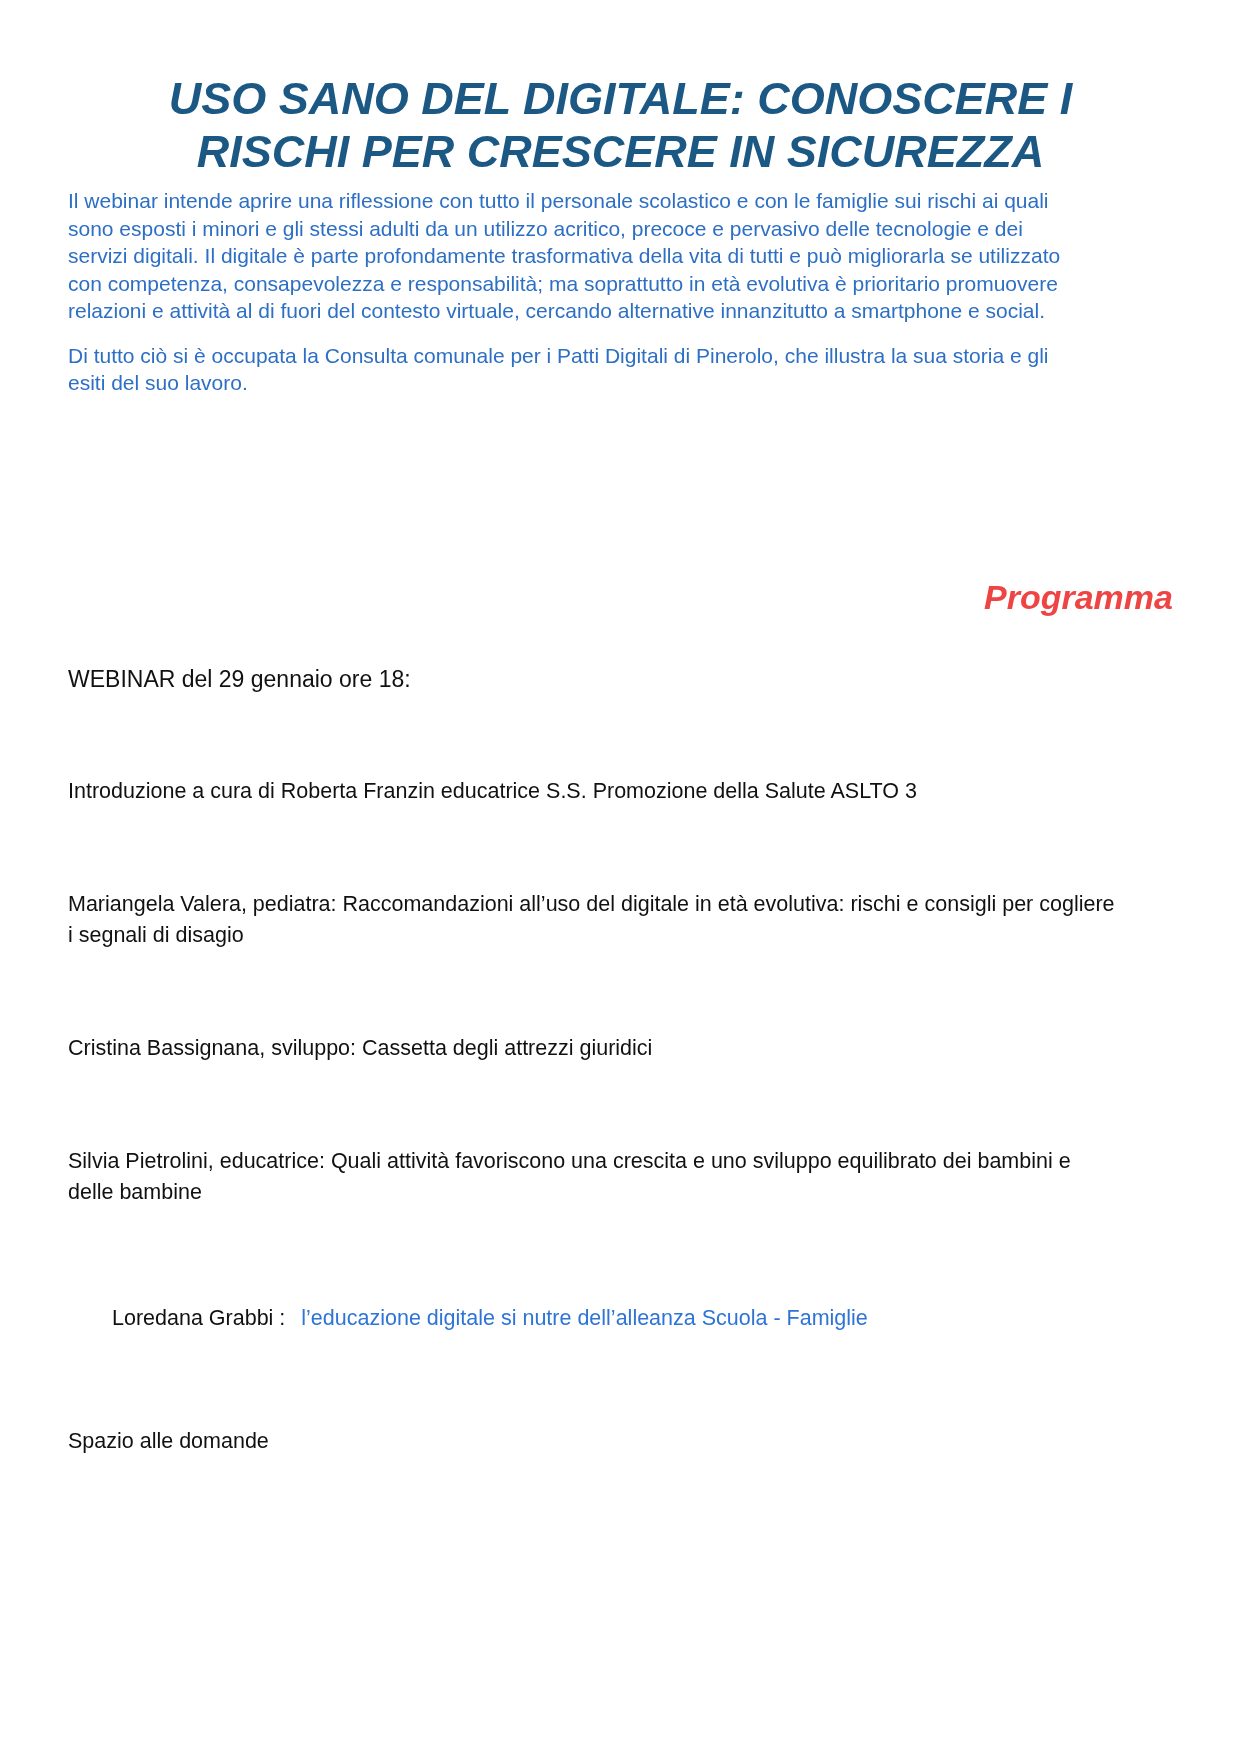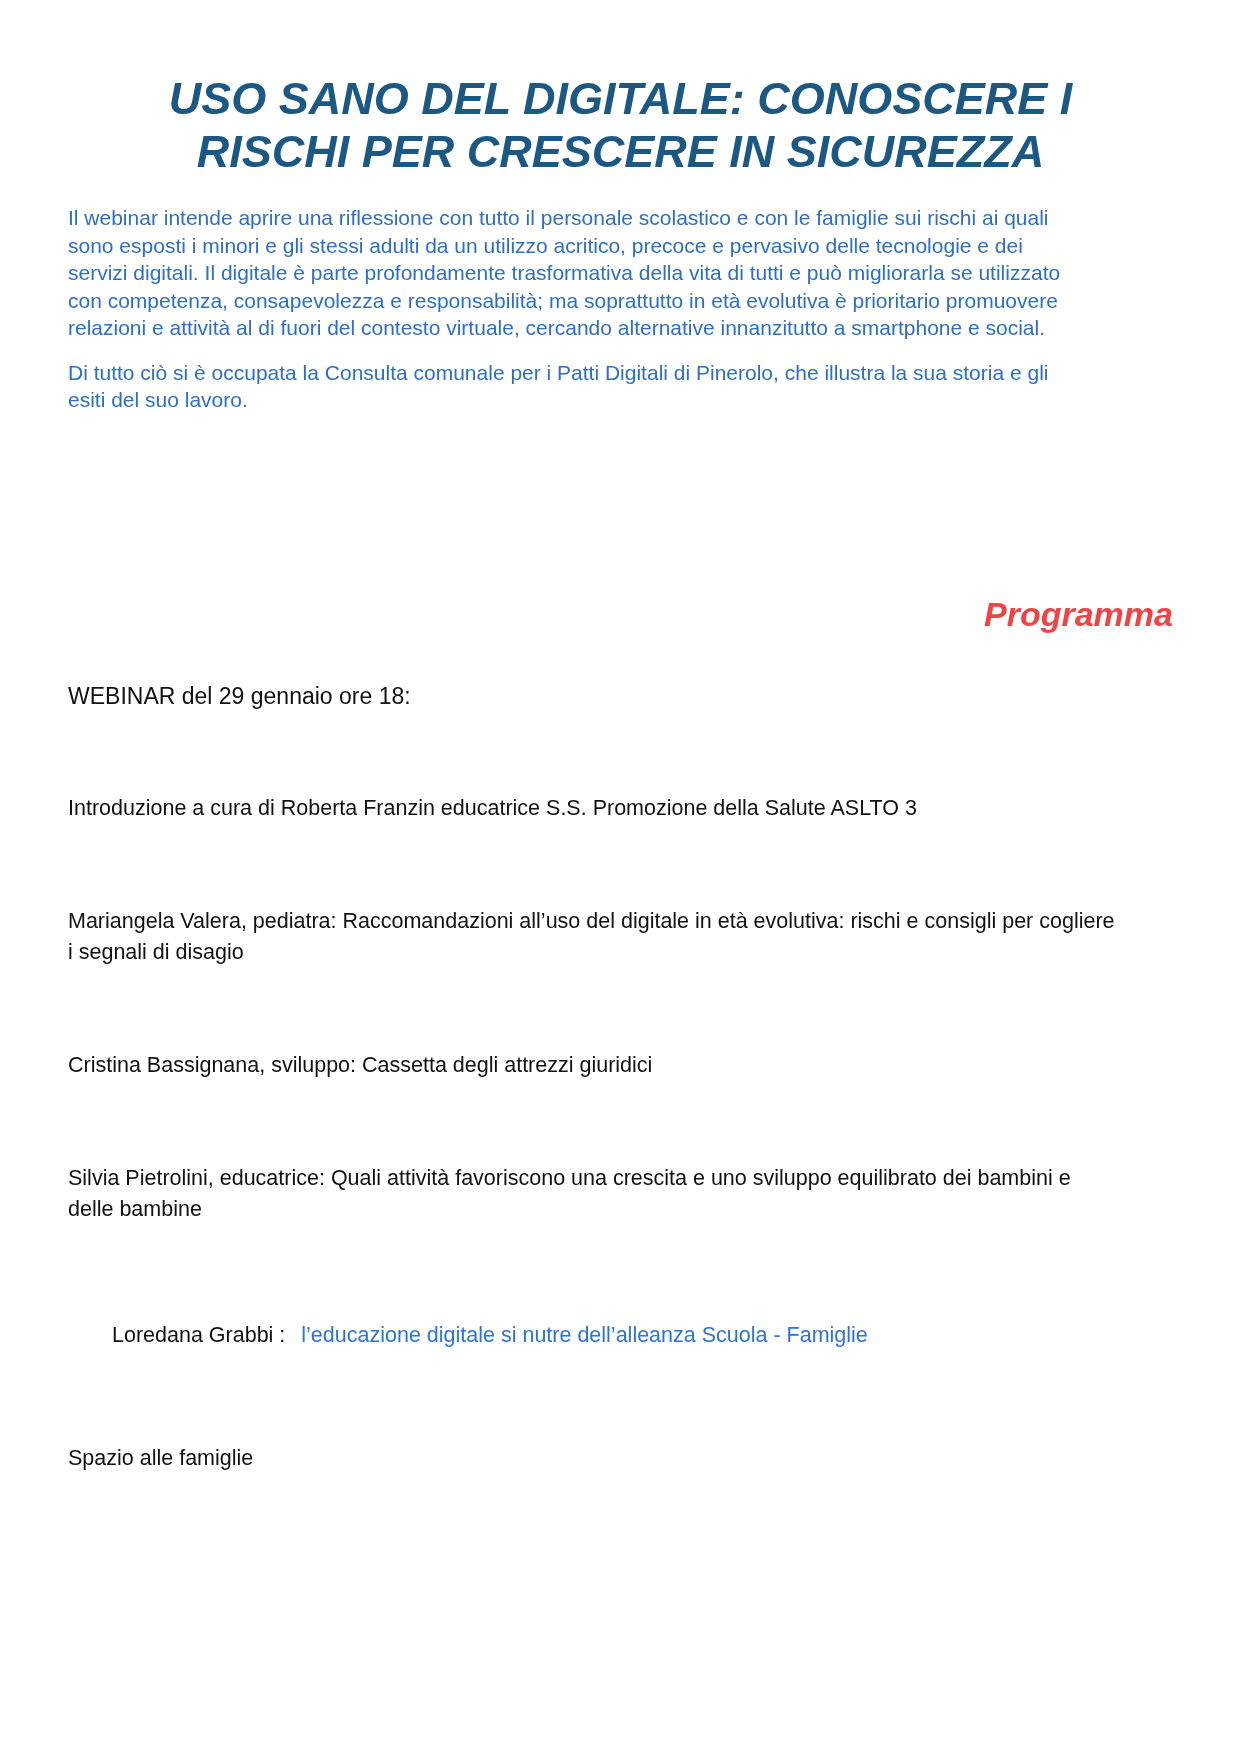--- a/index.html
+++ b/index.html
@@ -24,21 +24,21 @@
     font-weight: bold;
     font-style: italic;
     font-size: 45px;
     line-height: 1.18;
     letter-spacing: 0px;
   }
   .doc-title .title-line {
     white-space: nowrap;
   }
   .intro {
-    margin-top: 26px;
+    margin-top: 9px;
     max-width: 1020px;
     color: #2d6fc4;
     font-size: 21px;
     line-height: 27.5px;
   }
   .intro p {
     margin: 0 0 17px 0;
   }
   .section-heading {
     color: #ef4444;
@@ -108,16 +108,16 @@
 
   <div class="program-item">Cristina Bassignana, sviluppo: Cassetta degli attrezzi giuridici</div>
 
   <div class="program-item">Silvia Pietrolini, educatrice: Quali attività favoriscono una crescita e uno sviluppo equilibrato dei bambini e delle bambine</div>
 
 
   <div class="program-item grabbi-row">
     <span>Loredana Grabbi :</span><a class="speaker-link">l’educazione digitale si nutre dell’alleanza Scuola - Famiglie</a>
   </div>
 
-  <div class="program-item questions-row">Spazio alle famiglie</div>
+  <div class="program-item questions-row">Spazio alle domande</div>
 
 
 </div>
 
 </body></html>

